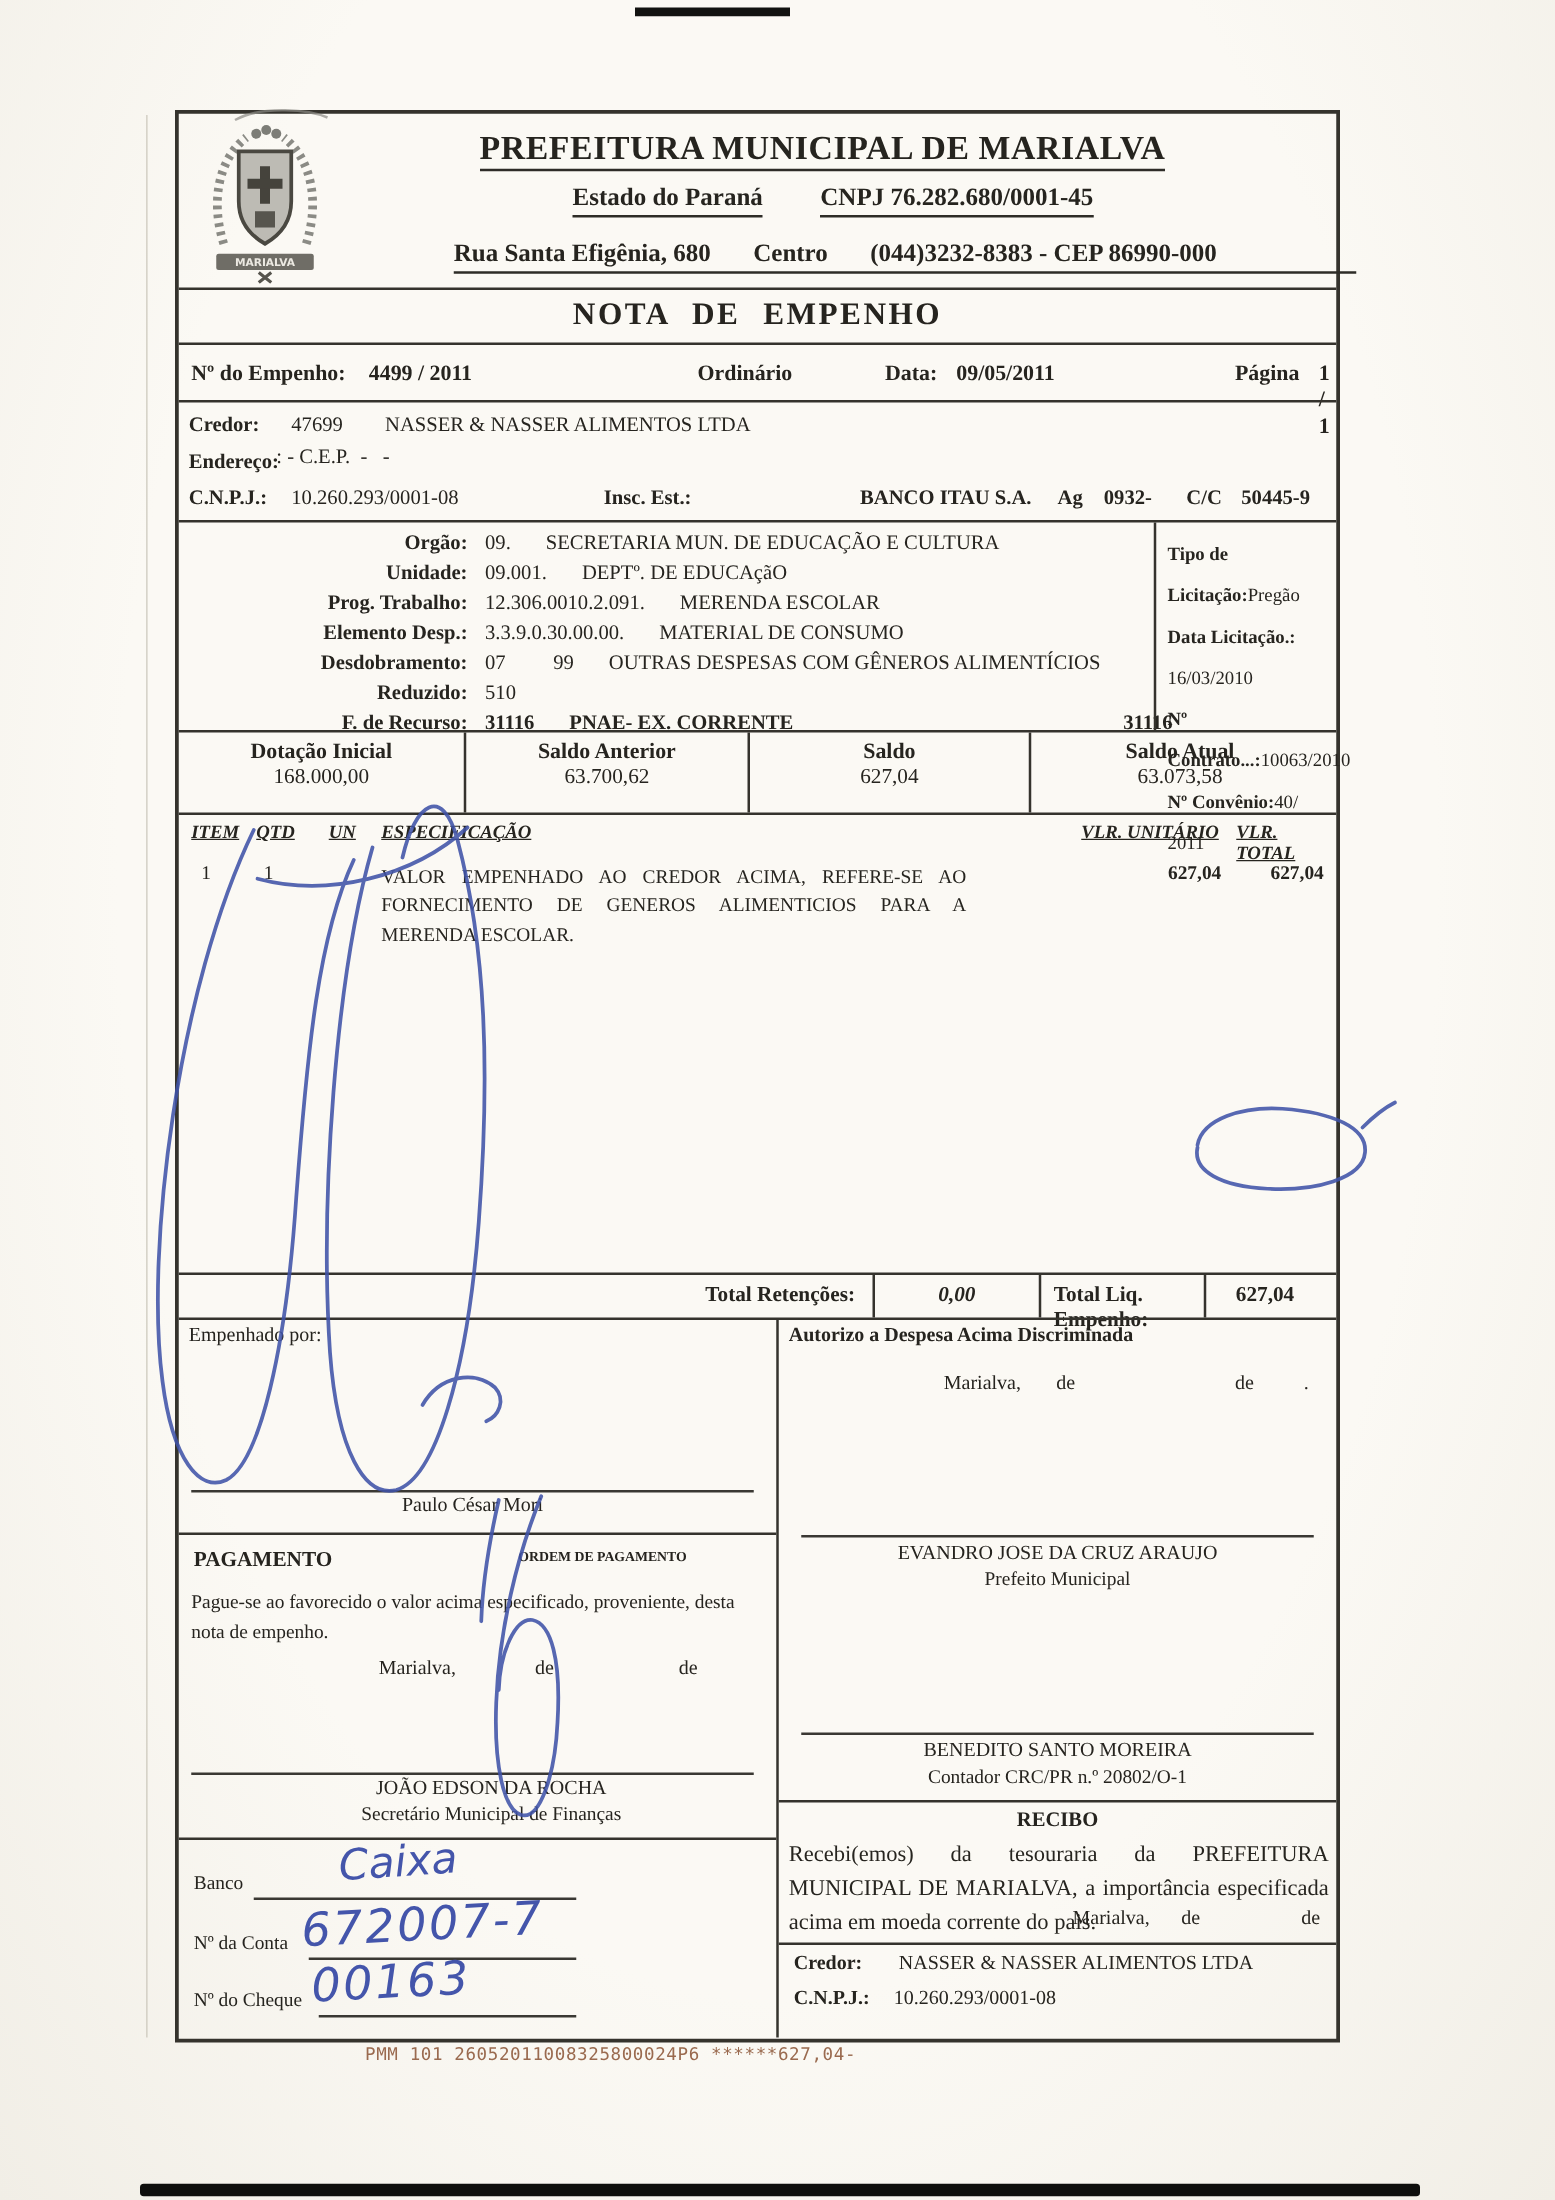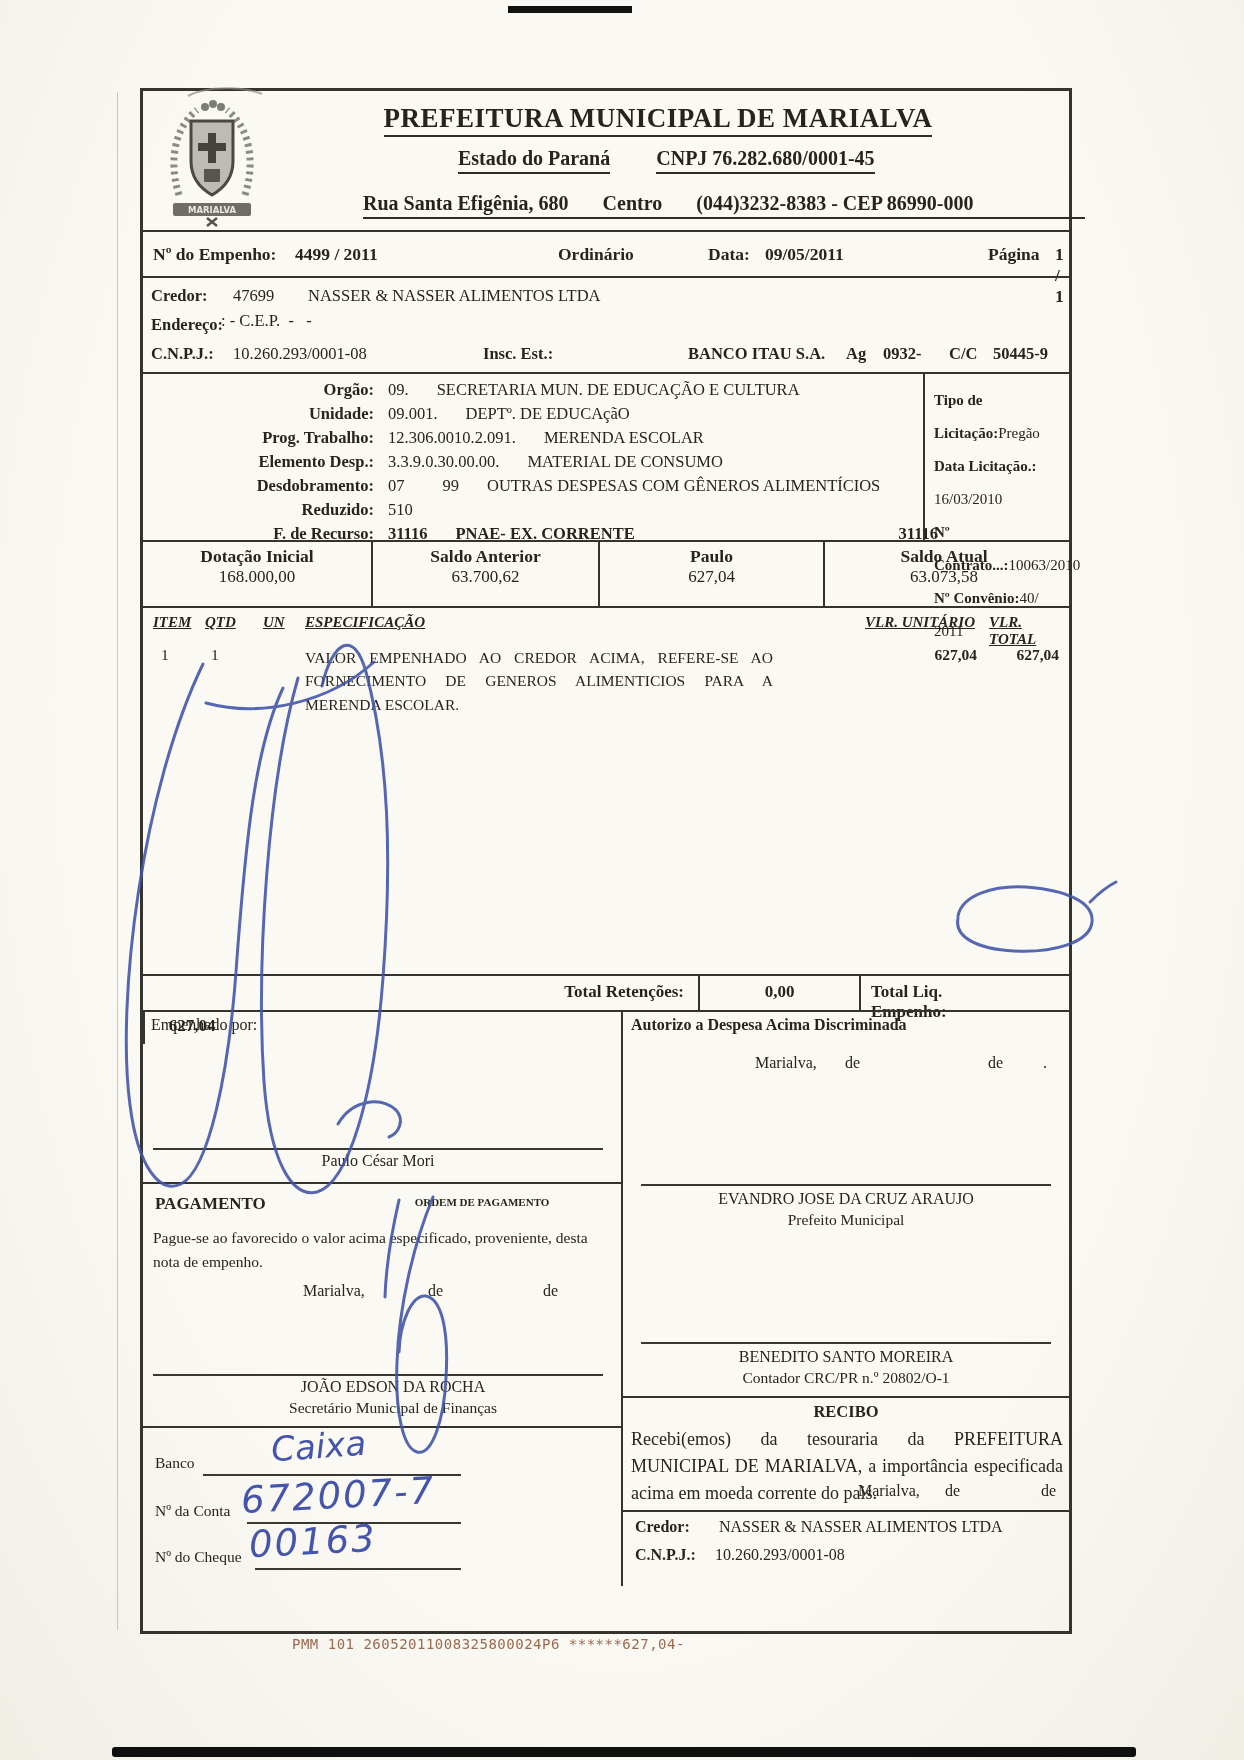--- a/index.html
+++ b/index.html
@@ -63,20 +63,23 @@
         <span class="u2">Estado do Paraná</span>
         <span class="u2">CNPJ 76.282.680/0001-45</span>
       </div>
       <div class="abs b u2" style="left:220px;top:101px;width:722px;font-size:20px;display:flex;gap:34px;justify-content:flex-start;">
         <span>Rua Santa Efigênia, 680</span>
         <span>Centro</span>
         <span>(044)3232-8383  -  CEP 86990-000</span>
       </div>
     </div>
 
+    <div class="sec" style="height:44px;">
+      <div class="b" style="text-align:center;font-size:25px;padding-top:6px;letter-spacing:2px;word-spacing:10px;">NOTA  DE  EMPENHO</div>
+    </div>
 
     <div class="sec" style="height:46px;font-size:17.5px;">
       <span class="abs b" style="left:10px;top:12px;">Nº do Empenho:</span>
       <span class="abs b" style="left:152px;top:12px;">4499 / 2011</span>
       <span class="abs b" style="left:415px;top:12px;">Ordinário</span>
       <span class="abs b" style="left:565px;top:12px;">Data:</span>
       <span class="abs b" style="left:622px;top:12px;text-align:right;">09/05/2011</span>
       <span class="abs b" style="left:845px;top:12px;">Página</span>
       <span class="abs b" style="left:912px;top:12px;">1 / 1</span>
     </div>
@@ -147,21 +150,21 @@
     <div class="sec" style="height:66px;">
       <div class="cell" style="width:228px;">
         <div class="b" style="padding-top:4px;font-size:17.5px;">Dotação Inicial</div>
         <div style="font-size:17px;">168.000,00</div>
       </div>
       <div class="cell" style="width:227px;">
         <div class="b" style="padding-top:4px;font-size:17.5px;">Saldo Anterior</div>
         <div style="font-size:17px;">63.700,62</div>
       </div>
       <div class="cell" style="width:225px;">
-        <div class="b" style="padding-top:4px;font-size:17.5px;">Paulo</div>
+        <div class="b" style="padding-top:4px;font-size:17.5px;">Saldo</div>
         <div style="font-size:17px;">627,04</div>
       </div>
       <div class="cell" style="width:240px;">
         <div class="b" style="padding-top:4px;font-size:17.5px;">Saldo Atual</div>
         <div style="font-size:17px;">63.073,58</div>
       </div>
     </div>
 
     <div class="sec" style="height:368px;">
       <div class="ital b" style="font-size:15px;position:relative;height:30px;">
@@ -178,21 +181,21 @@
         <div class="abs just" style="left:162px;top:8px;width:468px;">VALOR EMPENHADO AO CREDOR ACIMA, REFERE-SE AO FORNECIMENTO DE GENEROS ALIMENTICIOS PARA A MERENDA ESCOLAR.</div>
         <span class="abs b" style="left:716px;top:8px;width:118px;text-align:right;">627,04</span>
         <span class="abs b" style="left:830px;top:8px;width:86px;text-align:right;">627,04</span>
       </div>
     </div>
 
     <div class="sec" style="height:36px;font-size:17px;">
       <div class="cell" style="width:555px;text-align:right;padding:6px 14px 0 16px;">
         <span class="b">Total Retenções:</span>
       </div>
-      <div class="cell b" style="width:161px;padding-top:6px;">
+      <div class="cell b" style="width:133px;padding-top:6px;font-style:italic;">
         <span>0,00</span>
       </div>
       <div class="cell" style="width:132px;text-align:left;padding:6px 0 0 10px;">
         <span class="b">Total Liq. Empenho:</span>
       </div>
       <div class="cell b" style="width:96px;padding-top:6px;">
         <span>627,04</span>
       </div>
     </div>
 

